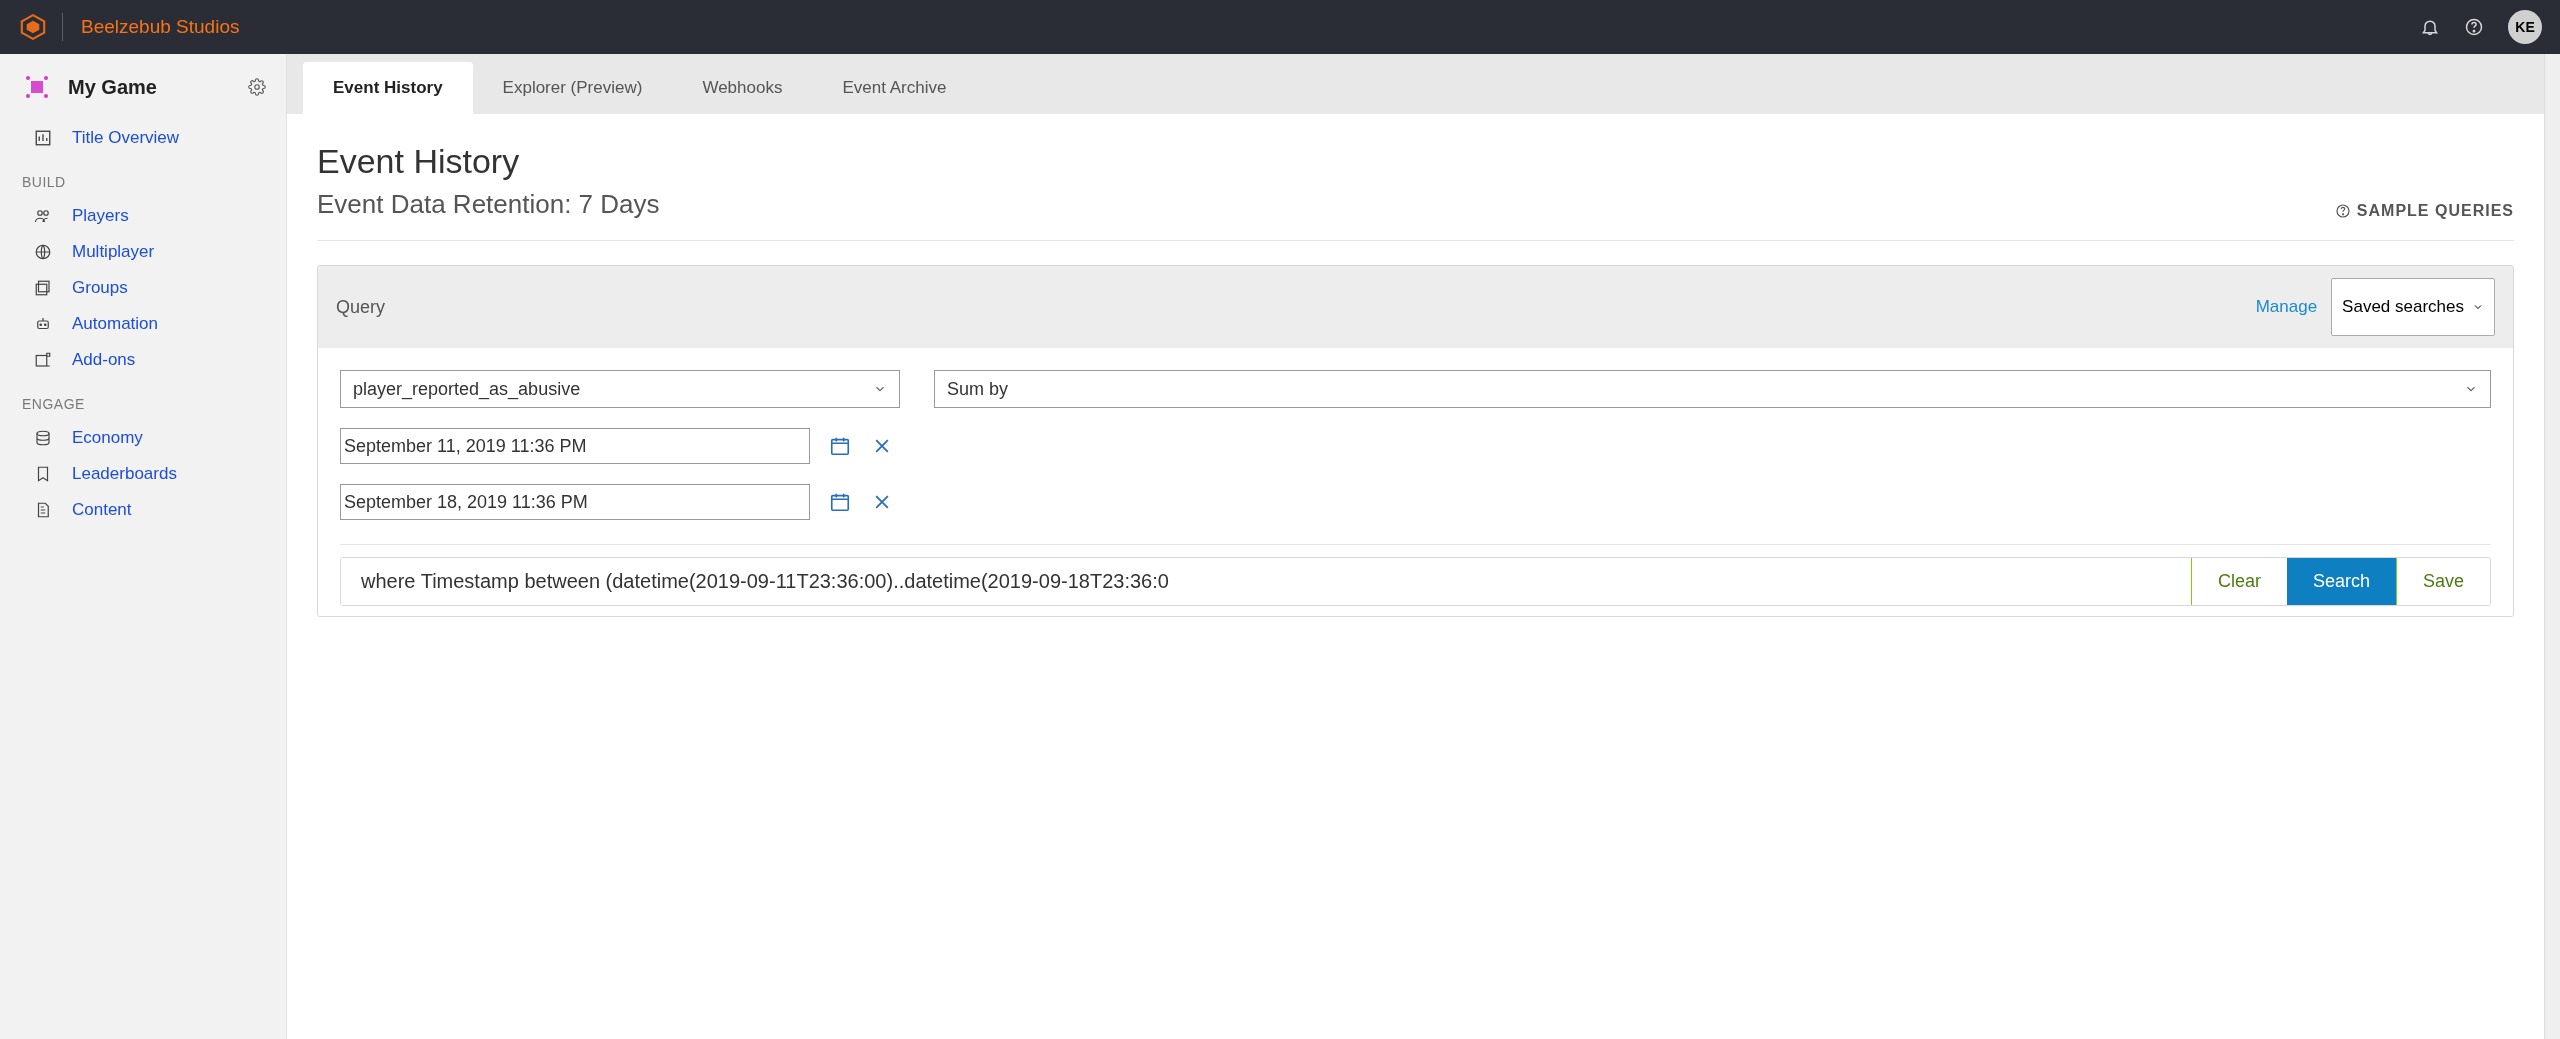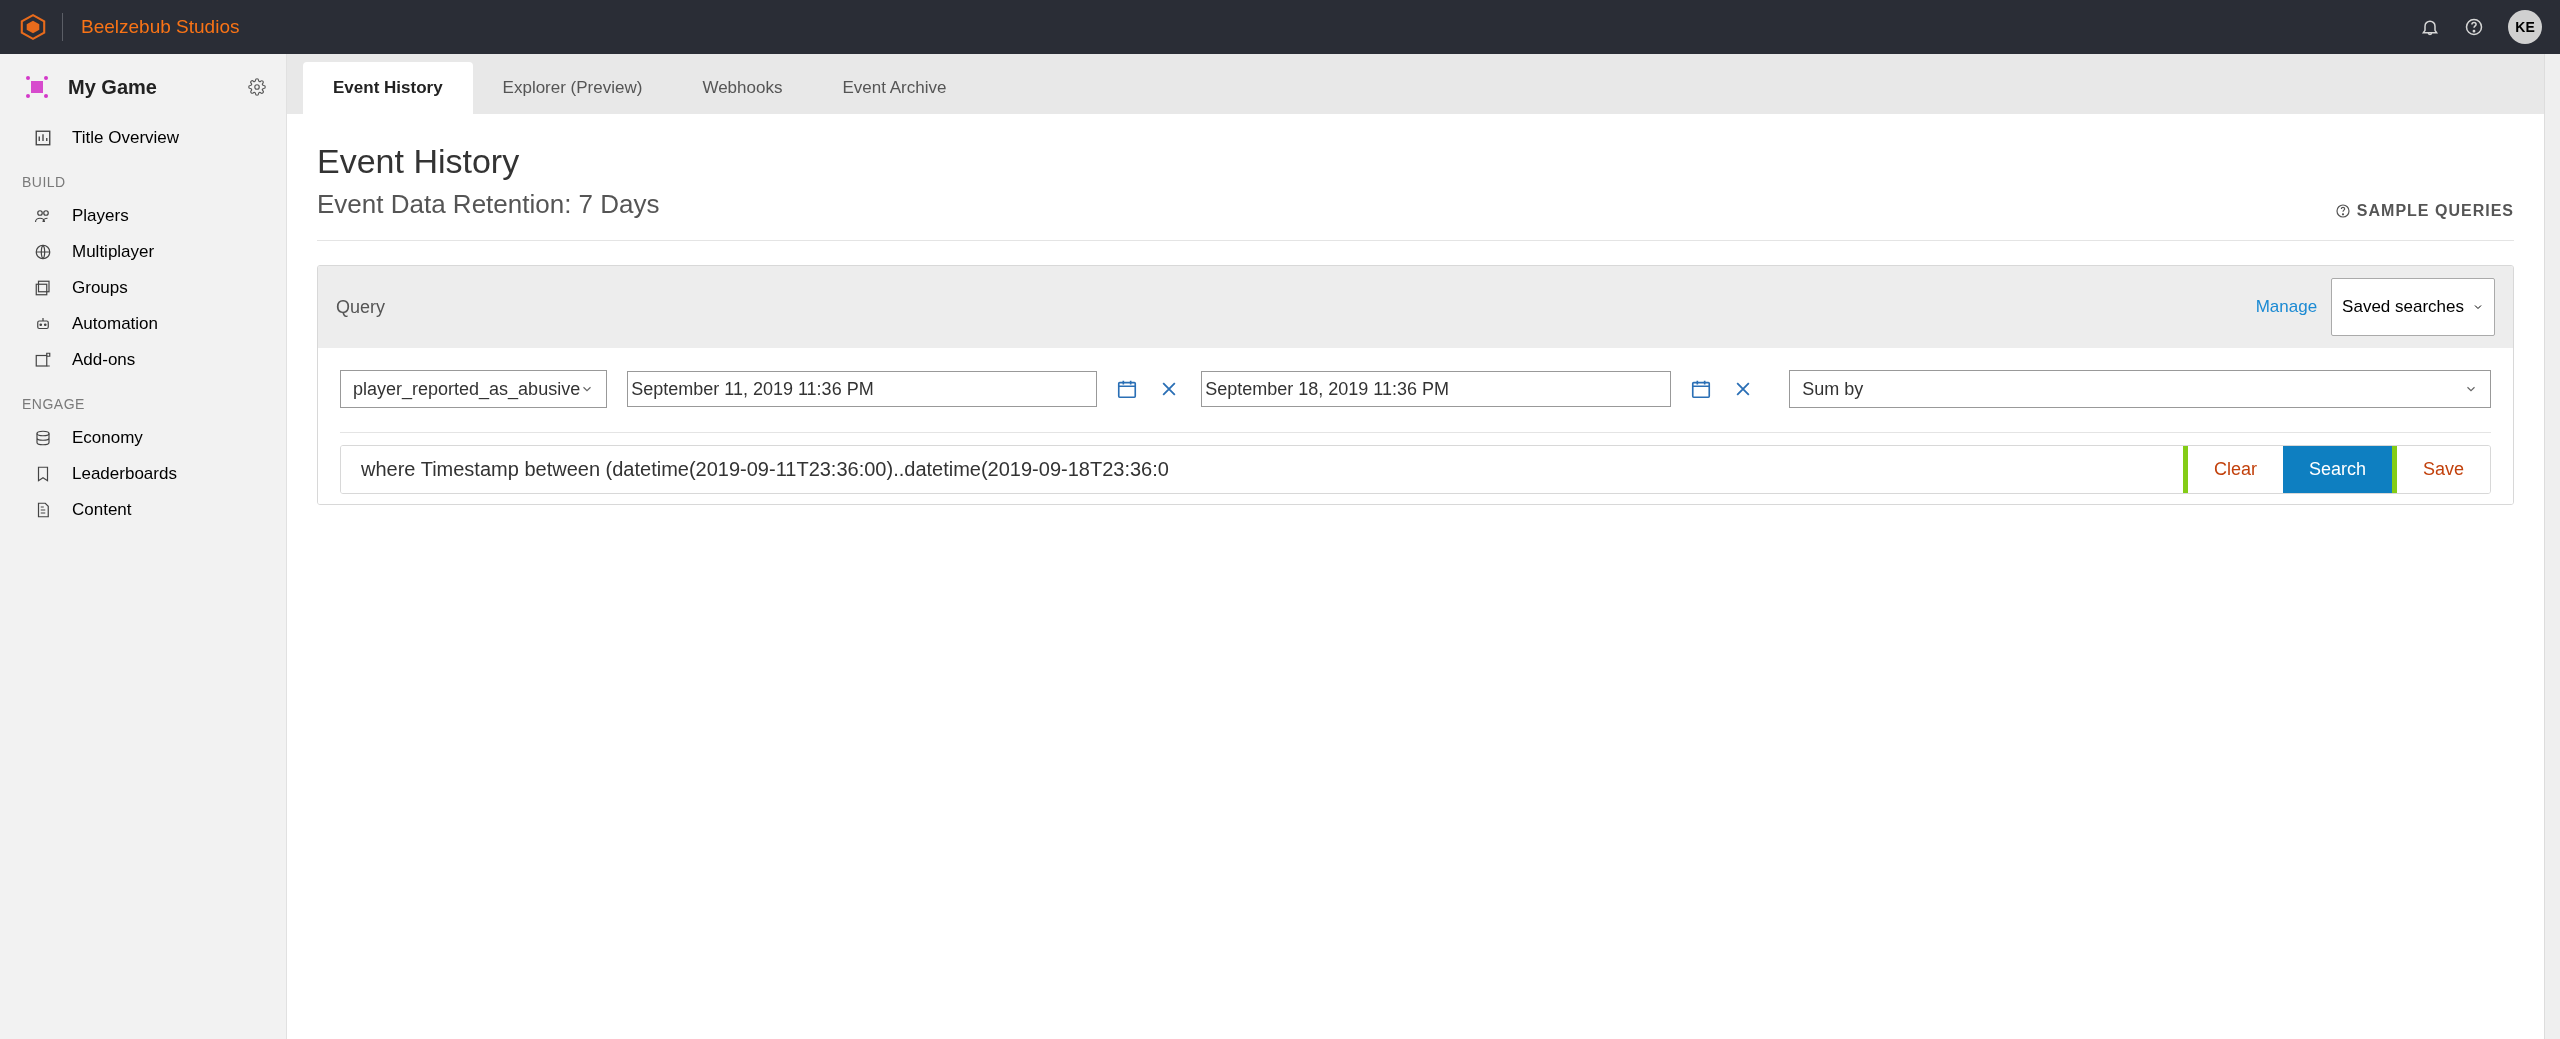--- a/index.html
+++ b/index.html
@@ -14,21 +14,21 @@
 .top-bar .avatar { width: 34px; height: 34px; border-radius: 50%; background: #d0d0d0; color: #000000; font-size: 14px; font-weight: 600; display: flex; align-items: center; justify-content: center; margin-left: 12px; cursor: pointer; }
 
 .body-row { display: flex; height: calc(100% - 54px); }
 
 .sidebar { width: 287px; background: #f2f2f2; border-right: 1px solid #e1e1e1; padding-top: 10px; overflow-y: auto; }
 .project-row { display: flex; align-items: center; padding: 8px 20px 18px 22px; }
 .project-row .game-icon { width: 30px; height: 30px; margin-right: 16px; display: flex; align-items: center; justify-content: center;}
 .project-row .game-name { font-size: 20px; font-weight: 700; color: #222; flex: 1; }
 .project-row .gear { cursor: pointer; color: #5a5a5a; }
 
-.nav-item { display: flex; align-items: center; padding: 8px 20px 8px 32px; cursor: pointer; color: #000000; font-size: 17px; }
+.nav-item { display: flex; align-items: center; padding: 8px 20px 8px 32px; cursor: pointer; color: #1d4ed8; font-size: 17px; }
 .nav-item .nav-icon { width: 22px; margin-right: 18px; display: flex; align-items: center; justify-content: center; color:#444; }
 
 .nav-heading { padding: 18px 22px 8px 22px; font-size: 14px; letter-spacing: 0.5px; color: #7a7a7a; text-transform: uppercase; }
 
 .main { flex: 1; display: flex; flex-direction: column; background: #e8e8e8; overflow: hidden; }
 
 .tabs { display: flex; align-items: flex-end; padding-left: 16px; height: 60px; background: #e8e8e8; }
 .tab { padding: 16px 30px 16px 30px; font-size: 17px; color: #555; cursor: pointer; border-top-left-radius: 4px; border-top-right-radius: 4px; }
 .tab.active { background: #ffffff; color: #222; font-weight: 600; }
 
@@ -42,36 +42,36 @@
 .separator-line { height: 1px; background: #e4e4e4; margin: 0 30px 24px 30px; }
 
 .query-panel { margin: 0 30px 24px 30px; border: 1px solid #d8d8d8; border-radius: 3px; overflow: hidden; }
 .query-panel-head { background: #ededed; padding: 12px 18px; display: flex; align-items: center; }
 .query-panel-head .q-title { font-size: 18px; color: #555; flex:1; }
 .query-panel-head .manage-link { color: #1b8ad3; font-size: 17px; cursor: pointer; margin-right: 14px; }
 .saved-select { border: 1px solid #aaa; background: #fff; padding: 18px 10px; font-size: 17px; display: inline-flex; align-items: center; gap: 8px; cursor: pointer; border-radius: 2px; }
 
 .query-body { background: #fff; padding: 22px 22px 0 22px; }
 .query-grid { display: flex; gap: 34px; }
-.col-left { flex: 0 0 560px; display: flex; flex-direction: row; gap: 20px; }
+.col-left { flex: 0 0 560px; display: flex; flex-direction: column; gap: 20px; }
 .col-right { flex: 1; display: flex; flex-direction: column; gap: 20px; }
 
 .p-select { position: relative; border: 1px solid #999; height: 38px; display: flex; align-items: center; padding: 0 12px; font-size: 18px; color: #333; background: #fff; cursor: pointer; }
 .p-select .chev { margin-left: auto; color: #666; }
 
 .date-row { display: flex; align-items: center; gap: 18px; }
 .date-input { flex: 0 0 470px; border: 1px solid #999; height: 36px; padding: 0 3px; font-size: 18px; color: #333; background:#fff; }
 .ico-btn { width: 24px; height: 24px; display: flex; align-items: center; justify-content: center; cursor: pointer; color: #2a6fb5; }
 .ico-btn.x { color: #2a6fb5; }
 
 .query-divider { height:1px; background:#e4e4e4; margin: 24px 0 0 0; }
 
 .action-row { display: flex; align-items: stretch; border: 1px solid #d8d8d8; border-radius: 3px; margin-top: 12px; overflow: hidden; }
 .query-string { flex: 1; padding: 12px 20px; font-size: 20px; color: #333; white-space: nowrap; overflow: hidden; text-overflow: ellipsis; border: none; outline: none; }
-.btn { padding: 12px 26px; font-size: 18px; cursor: pointer; border: none; border-left: 5px solid #84cc16; background: #fff; color: #c2410c; }
+.btn { padding: 12px 26px; font-size: 18px; cursor: pointer; border: none; border-left: 1px solid #84cc16; background: #fff; color: #4d7c0f; }
 .btn.primary { background: #0e7fc1; color: #fff; border-left: none; }
 
 
 .scroll-artifact { width: 16px; background: #efefef; border-left: 1px solid #ddd; }
 
 svg { display: block; }
 </style>
 </head>
 <body>
 

